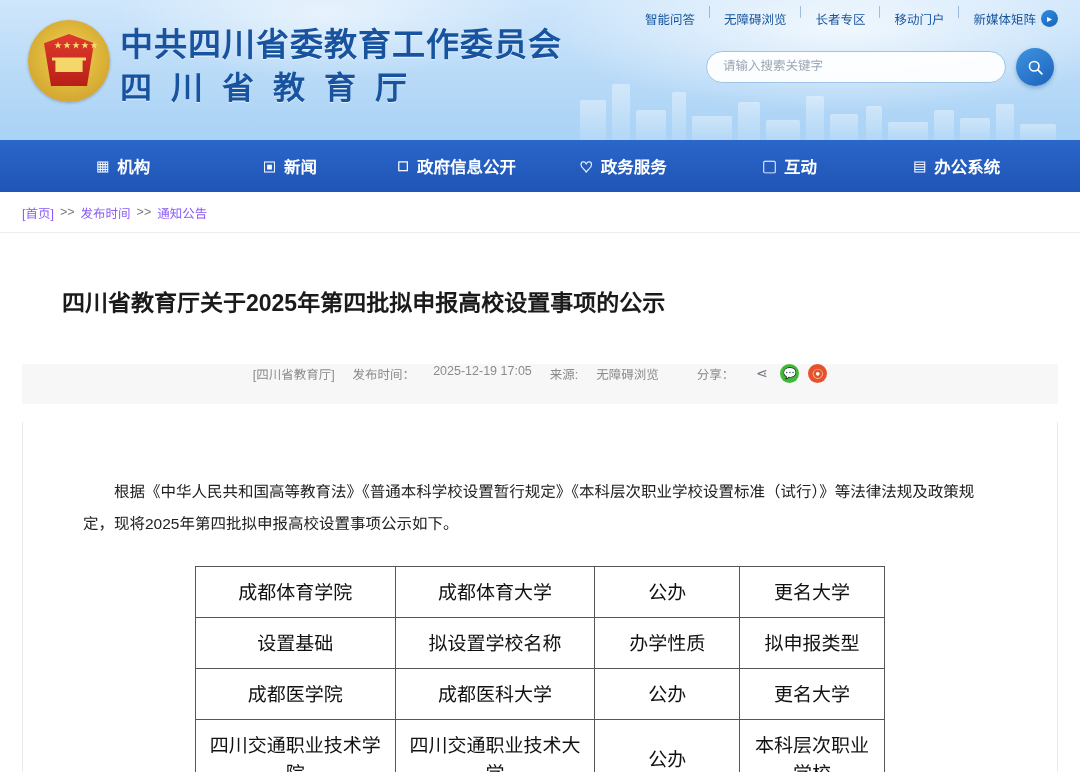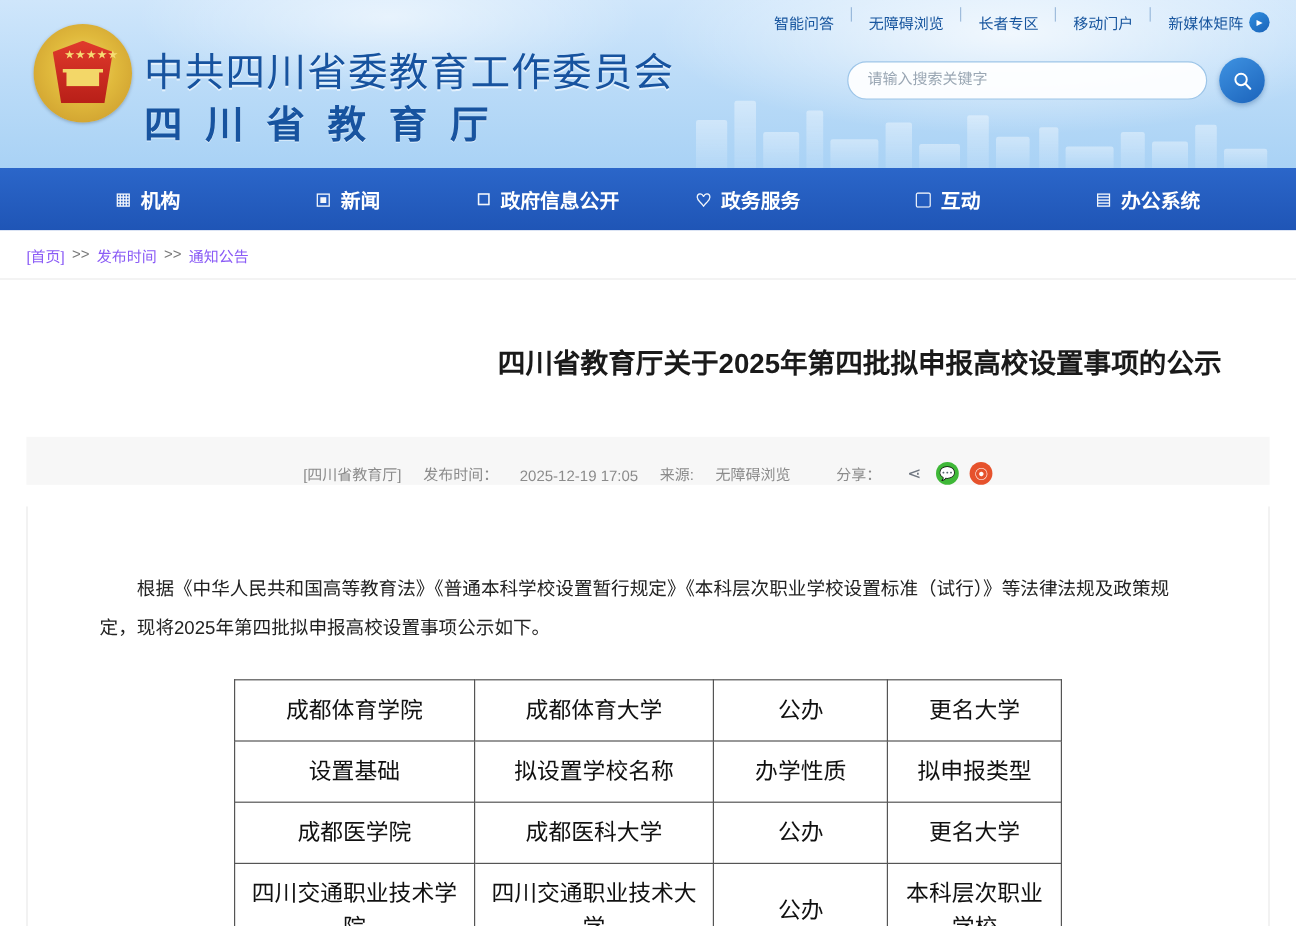--- a/index.html
+++ b/index.html
@@ -126,26 +126,25 @@
   }
 
   .site-title {
     position: absolute;
     left: 120px;
     top: 24px;
     color: #1c57a5;
   }
   .site-title .line1 {
     font-size: 33px;
-    font-weight: normal;
+    font-weight: bold;
     letter-spacing: 1px;
     line-height: 42px;
     color: #17539f;
     text-shadow: 0 1px 0 rgba(255,255,255,0.6);
-    margin-top: 16px;
   }
   .site-title .line2 {
     font-size: 32px;
     font-weight: bold;
     letter-spacing: 19px;
     line-height: 44px;
     color: #17539f;
     text-shadow: 0 1px 0 rgba(255,255,255,0.6);
   }
 
@@ -224,32 +223,32 @@
   }
   .breadcrumb a { color: #8b5cf6; text-decoration: none; }
   .breadcrumb .sepc { margin: 0 6px; }
 
   
   .article-wrap {
     padding: 0 22px;
     background: #ffffff;
   }
   .art-title {
-    text-align: right;
+    text-align: left;
     font-size: 23px;
     font-weight: bold;
     color: #1a1a1a;
     padding: 38px 40px 28px;
     line-height: 34px;
   }
   .art-meta {
     background: #f7f7f7;
     height: 40px;
     display: flex;
-    align-items: flex-end;
+    align-items: flex-start;
     justify-content: center;
     gap: 18px;
     font-size: 12.5px;
     color: #8b8b8b;
   }
   .art-meta .share-label { margin-left: 20px; }
   .share-icons { display: flex; align-items: center; gap: 9px; }
   .sicon {
     width: 19px; height: 19px;
     border-radius: 50%;

